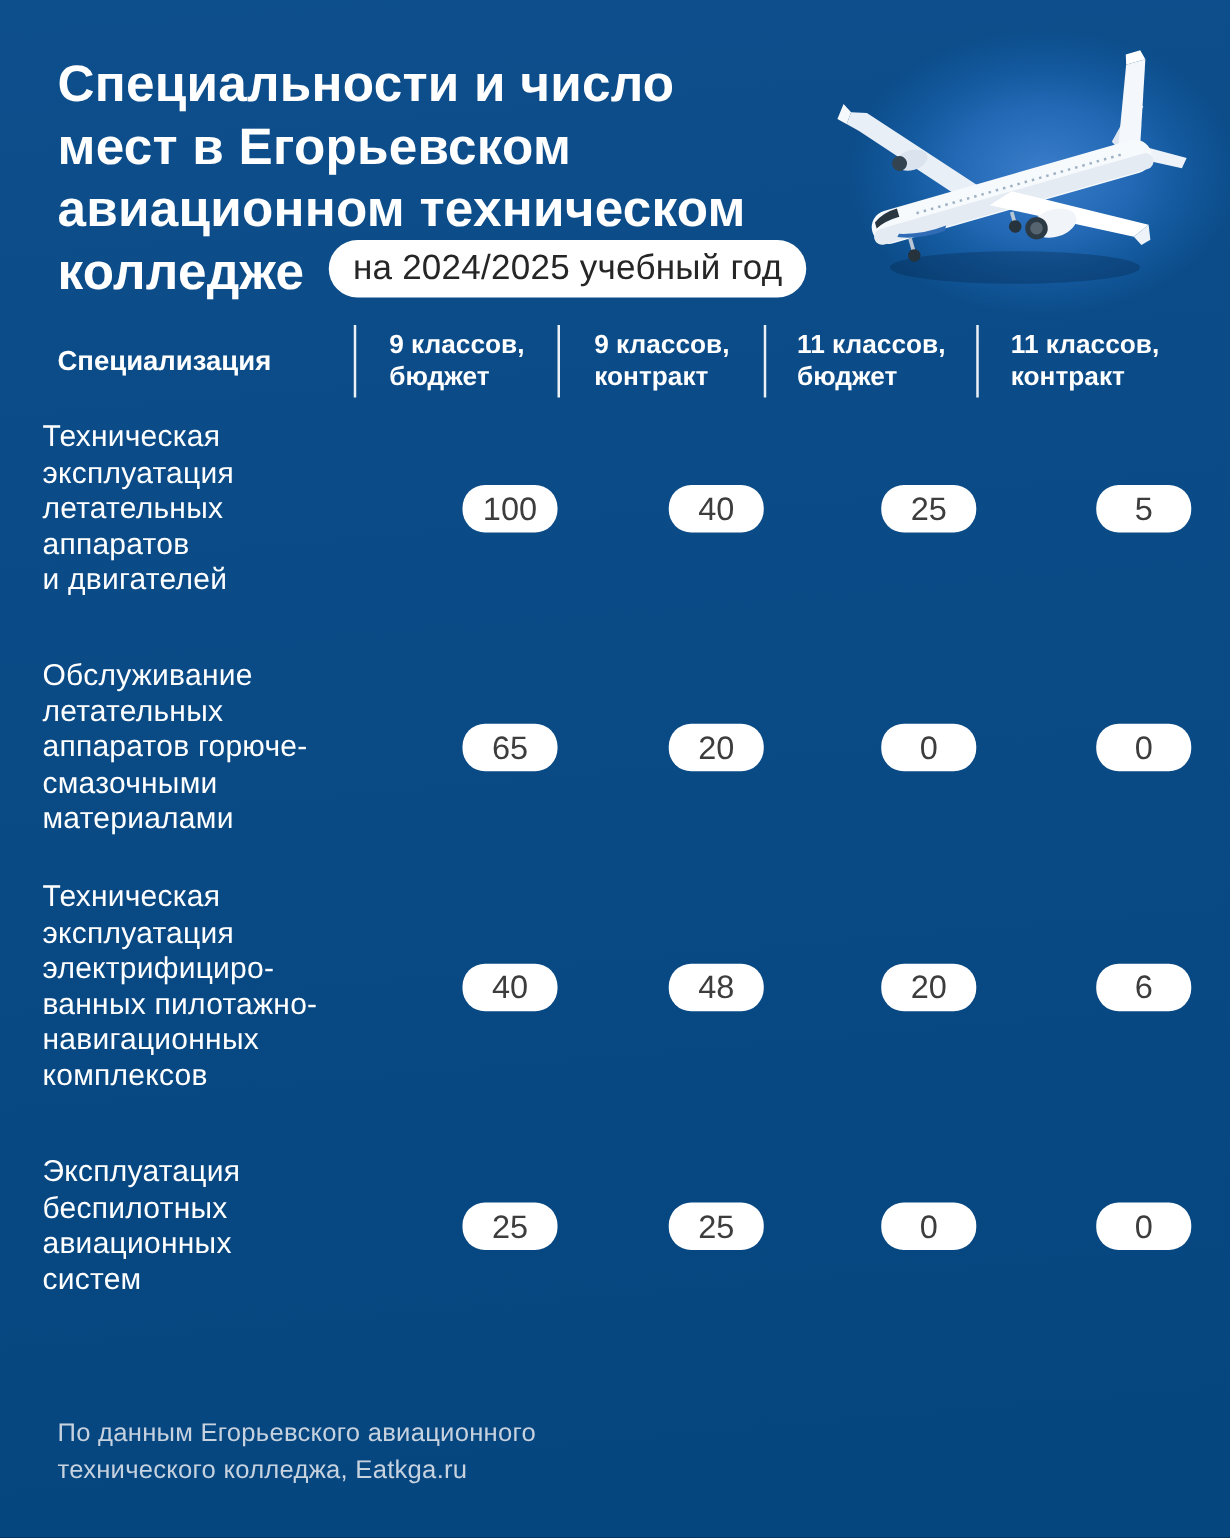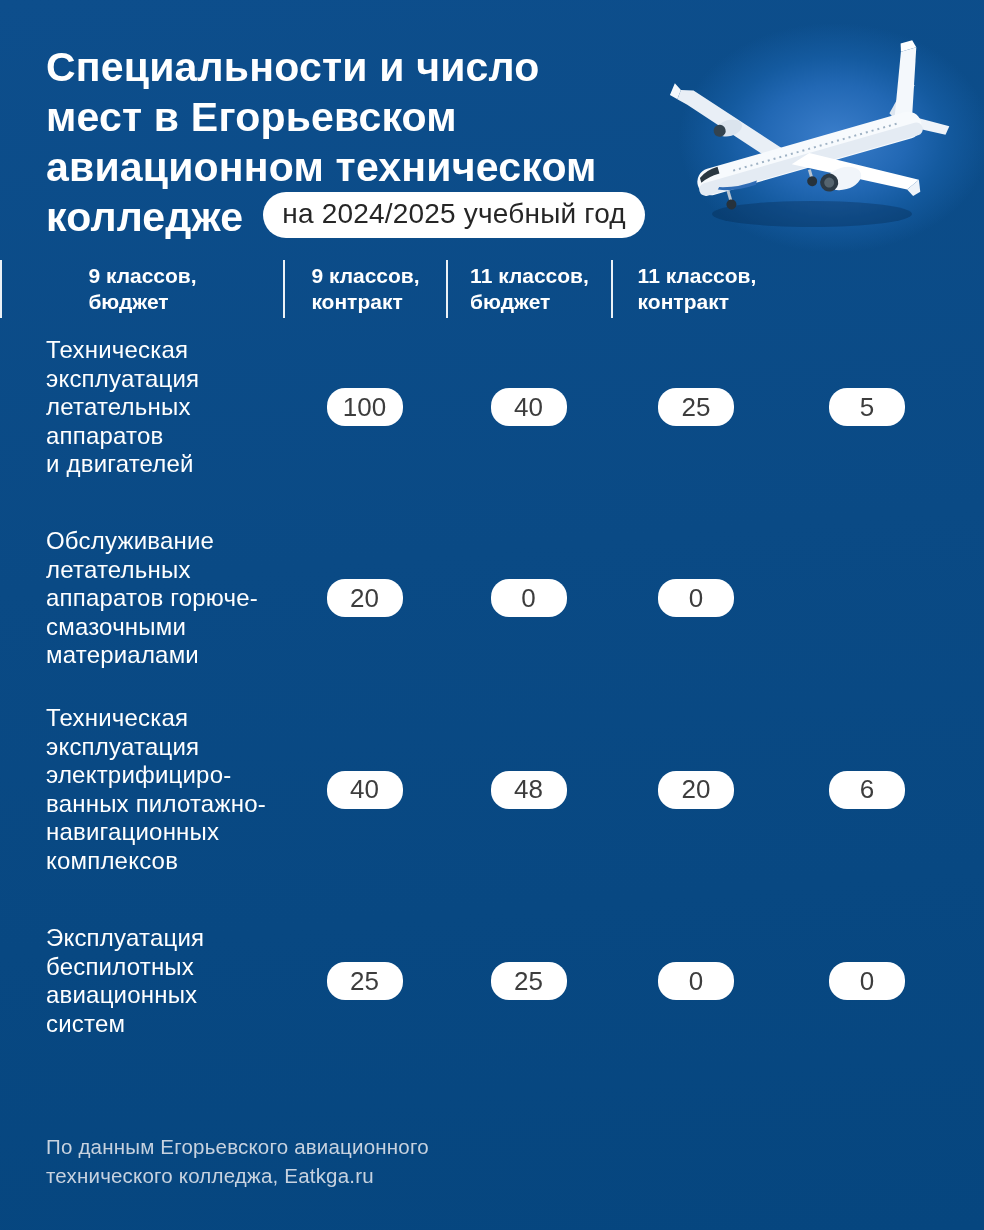--- a/index.html
+++ b/index.html
@@ -53,25 +53,25 @@
     justify-content:flex-start; padding-left:46px;
     font-weight:700; font-size:22px;
   }
   .hdr .cell.col {
     font-weight:700; font-size:21px; line-height:26px;
     text-align:left; white-space:pre-line;
     border-left:2px solid rgba(255,255,255,0.92);
   }
 
   .row .label {
-    padding-left:46px;
+    padding-left:34px;
     font-weight:400; font-size:24px; line-height:28.5px;
     white-space:pre-line; letter-spacing:0.2px;
   }
-  .pill-cell { display:flex; justify-content:center; }
+  .pill-cell { display:flex; justify-content:flex-end; }
   .pill {
     min-width:76px; height:38px; padding:0 12px;
     background:#ffffff; border-radius:18px;
     display:flex; align-items:center; justify-content:center;
     color:#3d3d3d; font-size:26px; font-weight:400;
   }
   .row-1 { top:336px; }
   .row-2 { top:527px; }
   .row-3 { top:704px; }
   .row-4 { top:924px; }
@@ -150,20 +150,21 @@
     <div class="title-lines">Специальности и число
 мест в Егорьевском
 авиационном техническом</div>
     <div class="title-last-line">
       <span>колледже</span>
       <span class="year-badge">на 2024/2025 учебный год</span>
     </div>
   </div>
 
   <div class="tbl-grid hdr">
+    <div class="cell spec">Специализация</div>
     <div class="cell col">9 классов,
 бюджет</div>
     <div class="cell col">9 классов,
 контракт</div>
     <div class="cell col">11 классов,
 бюджет</div>
     <div class="cell col">11 классов,
 контракт</div>
   </div>
 
@@ -186,20 +187,23 @@
         <div class="pill">5</div>
       </div>
   </div>
 
   <div class="tbl-grid row row-2">
     <div class="label">Обслуживание
 летательных
 аппаратов горюче-
 смазочными
 материалами</div>
+    <div class="pill-cell">
+        <div class="pill">65</div>
+      </div>
     <div class="pill-cell">
         <div class="pill">20</div>
       </div>
     <div class="pill-cell">
         <div class="pill">0</div>
       </div>
     <div class="pill-cell">
         <div class="pill">0</div>
       </div>
   </div>

